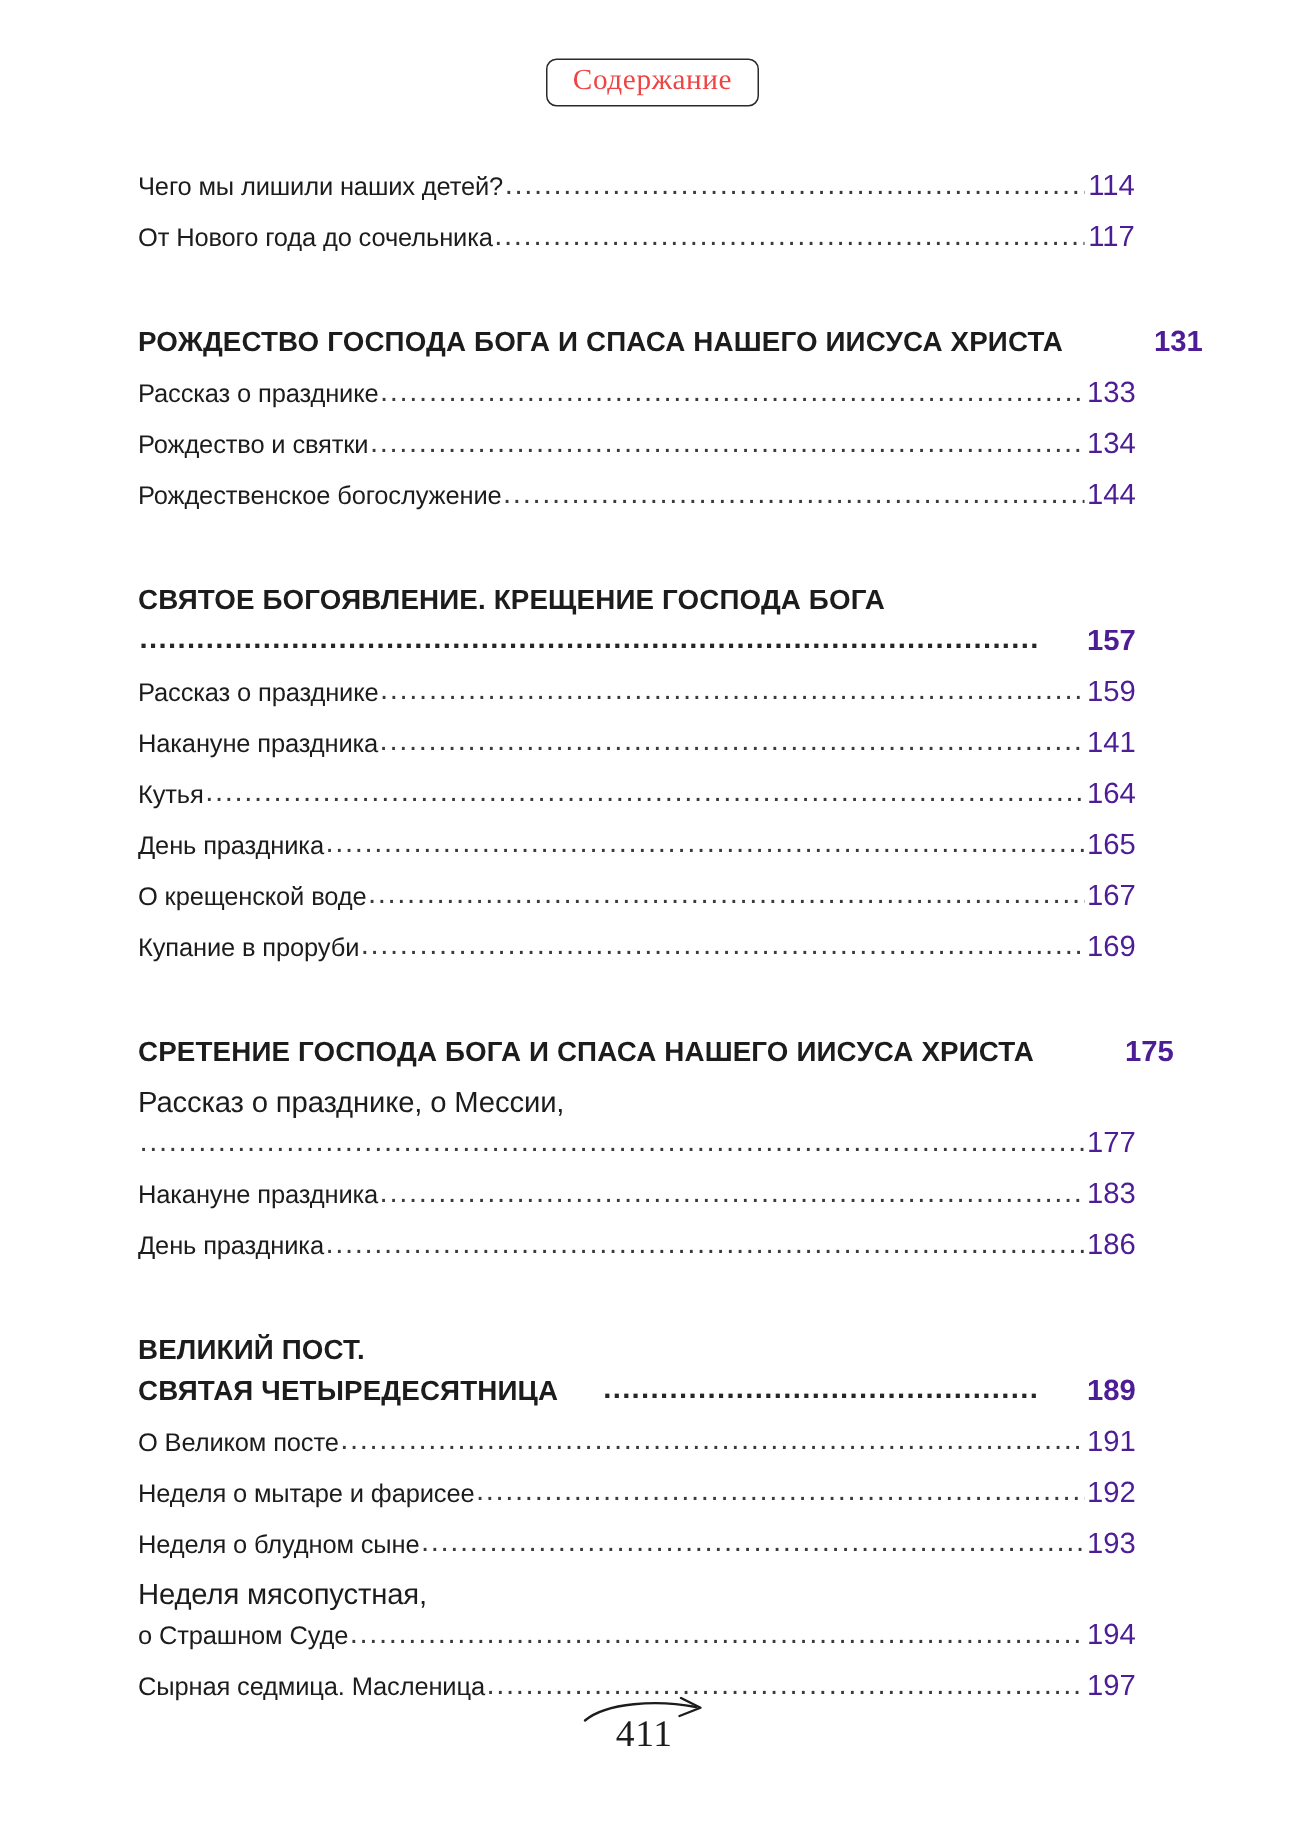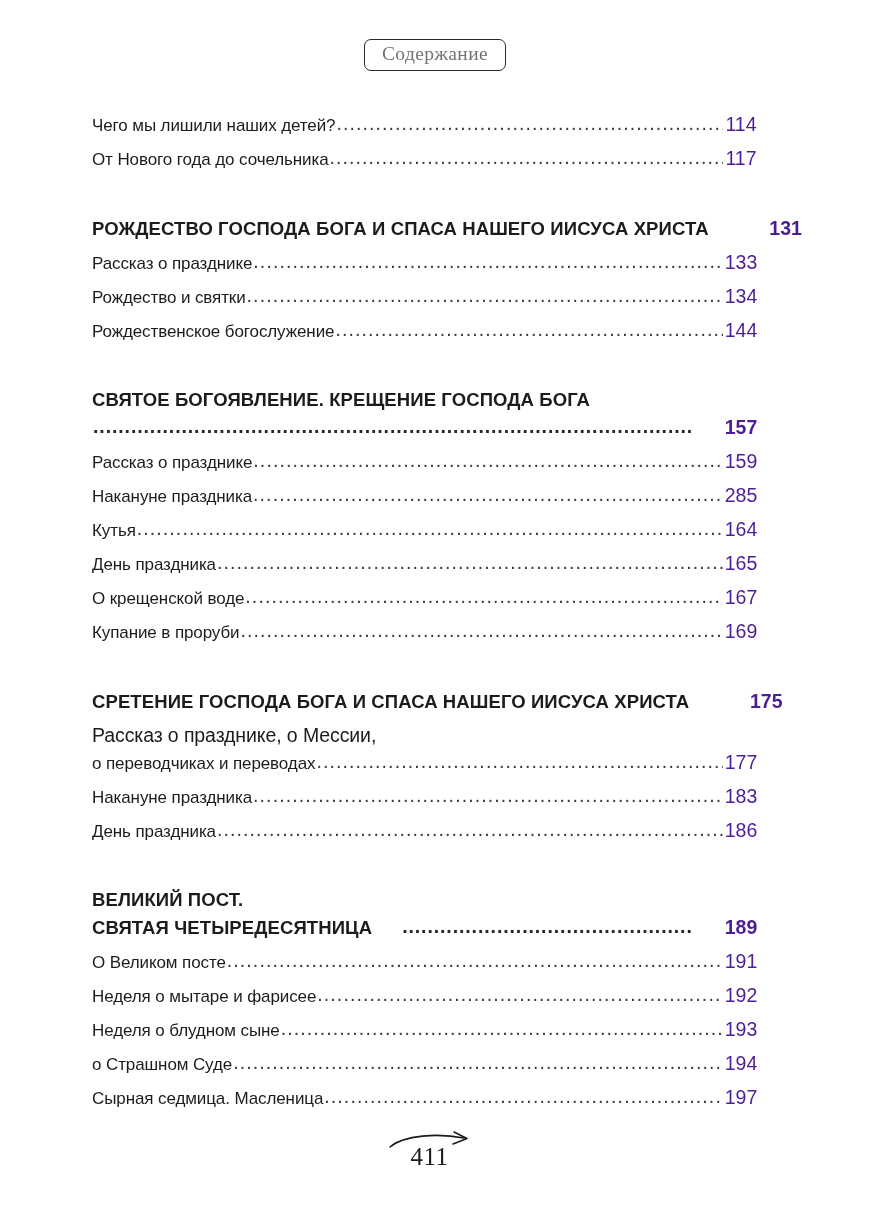--- a/index.html
+++ b/index.html
@@ -35,21 +35,21 @@
     border-radius: 7px;
     padding: 4px 17px 6px 17px;
     line-height: 1;
     background: #ffffff;
   }
 
   .header-chip-label {
     font-family: "Liberation Serif", "DejaVu Serif", serif;
     font-size: 19.5px;
     letter-spacing: 0.4px;
-    color: #737373;
+    color: #ef4444;
     white-space: nowrap;
     text-align: center;
   }
 
   
   .toc {
     position: absolute;
     left: 92px;
     top: 113px;
     width: 666px;
@@ -241,21 +241,21 @@
         <span class="row-page">157</span>
       </div>
       <div class="toc-row entry-regular">
         <span class="row-title">Рассказ о празднике</span>
         <span class="row-leader"></span>
         <span class="row-page">159</span>
       </div>
       <div class="toc-row entry-regular">
         <span class="row-title">Накануне праздника</span>
         <span class="row-leader"></span>
-        <span class="row-page">285</span>
+        <span class="row-page">141</span>
       </div>
       <div class="toc-row entry-regular">
         <span class="row-title">Кутья</span>
         <span class="row-leader"></span>
         <span class="row-page">164</span>
       </div>
       <div class="toc-row entry-regular">
         <span class="row-title">День праздника</span>
         <span class="row-leader"></span>
         <span class="row-page">165</span>
@@ -273,21 +273,20 @@
     </div>
     <div class="group-gap-large"></div>
     <div class="toc-group">
       <div class="toc-row entry-section">
         <span class="row-title">СРЕТЕНИЕ ГОСПОДА БОГА И  СПАСА НАШЕГО ИИСУСА ХРИСТА</span>
         <span class="row-leader"></span>
         <span class="row-page">175</span>
       </div>
       <div class="row-contline cont-regular">Рассказ о празднике, о Мессии,</div>
       <div class="toc-row entry-regular entry-wrapped-tail">
-        <span class="row-title">о переводчиках и переводах</span>
         <span class="row-leader"></span>
         <span class="row-page">177</span>
       </div>
       <div class="toc-row entry-regular">
         <span class="row-title">Накануне праздника</span>
         <span class="row-leader"></span>
         <span class="row-page">183</span>
       </div>
       <div class="toc-row entry-regular">
         <span class="row-title">День праздника</span>
@@ -311,20 +310,21 @@
       <div class="toc-row entry-regular">
         <span class="row-title">Неделя о мытаре и фарисее</span>
         <span class="row-leader"></span>
         <span class="row-page">192</span>
       </div>
       <div class="toc-row entry-regular">
         <span class="row-title">Неделя о блудном сыне</span>
         <span class="row-leader"></span>
         <span class="row-page">193</span>
       </div>
+      <div class="row-contline cont-regular">Неделя мясопустная,</div>
       <div class="toc-row entry-regular entry-wrapped-tail">
         <span class="row-title">о Страшном Суде</span>
         <span class="row-leader"></span>
         <span class="row-page">194</span>
       </div>
       <div class="toc-row entry-regular">
         <span class="row-title">Сырная седмица. Масленица</span>
         <span class="row-leader"></span>
         <span class="row-page">197</span>
       </div>

